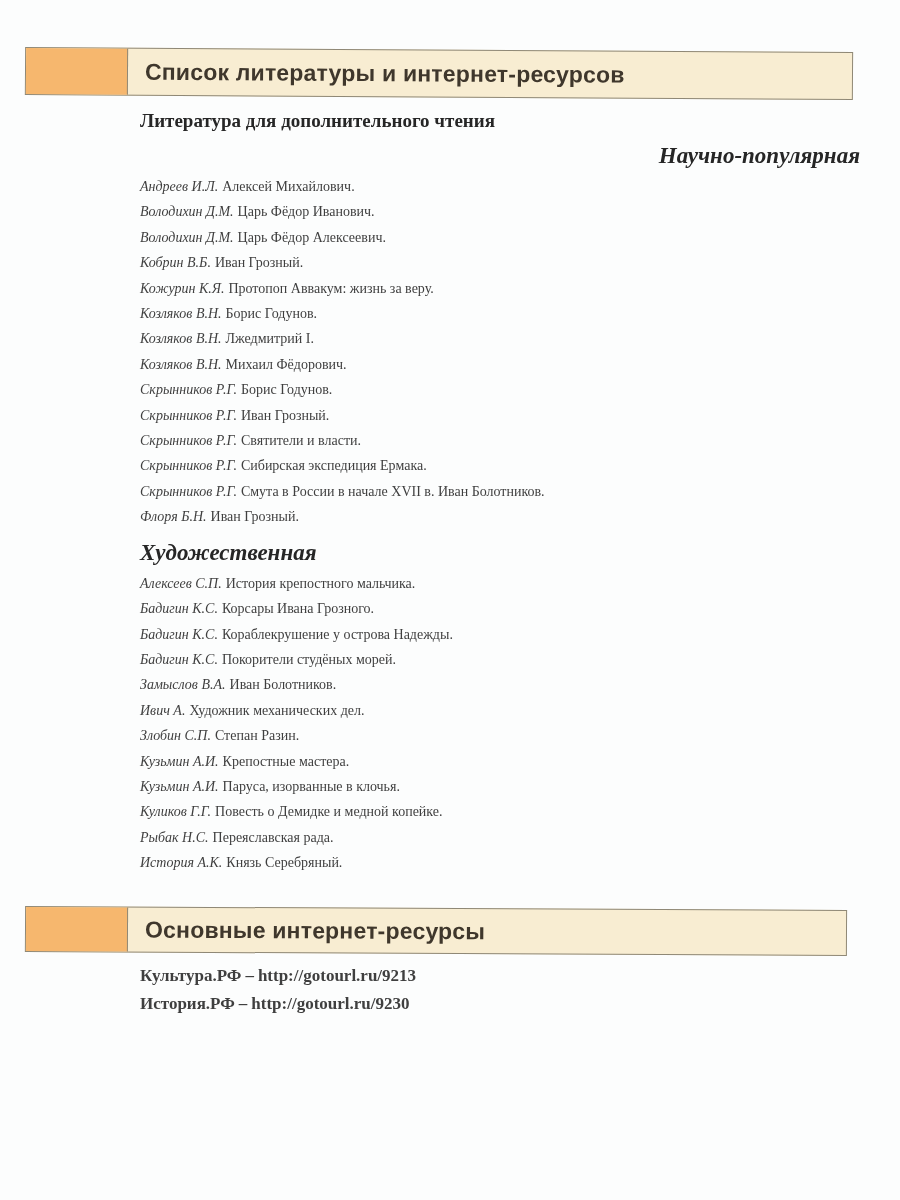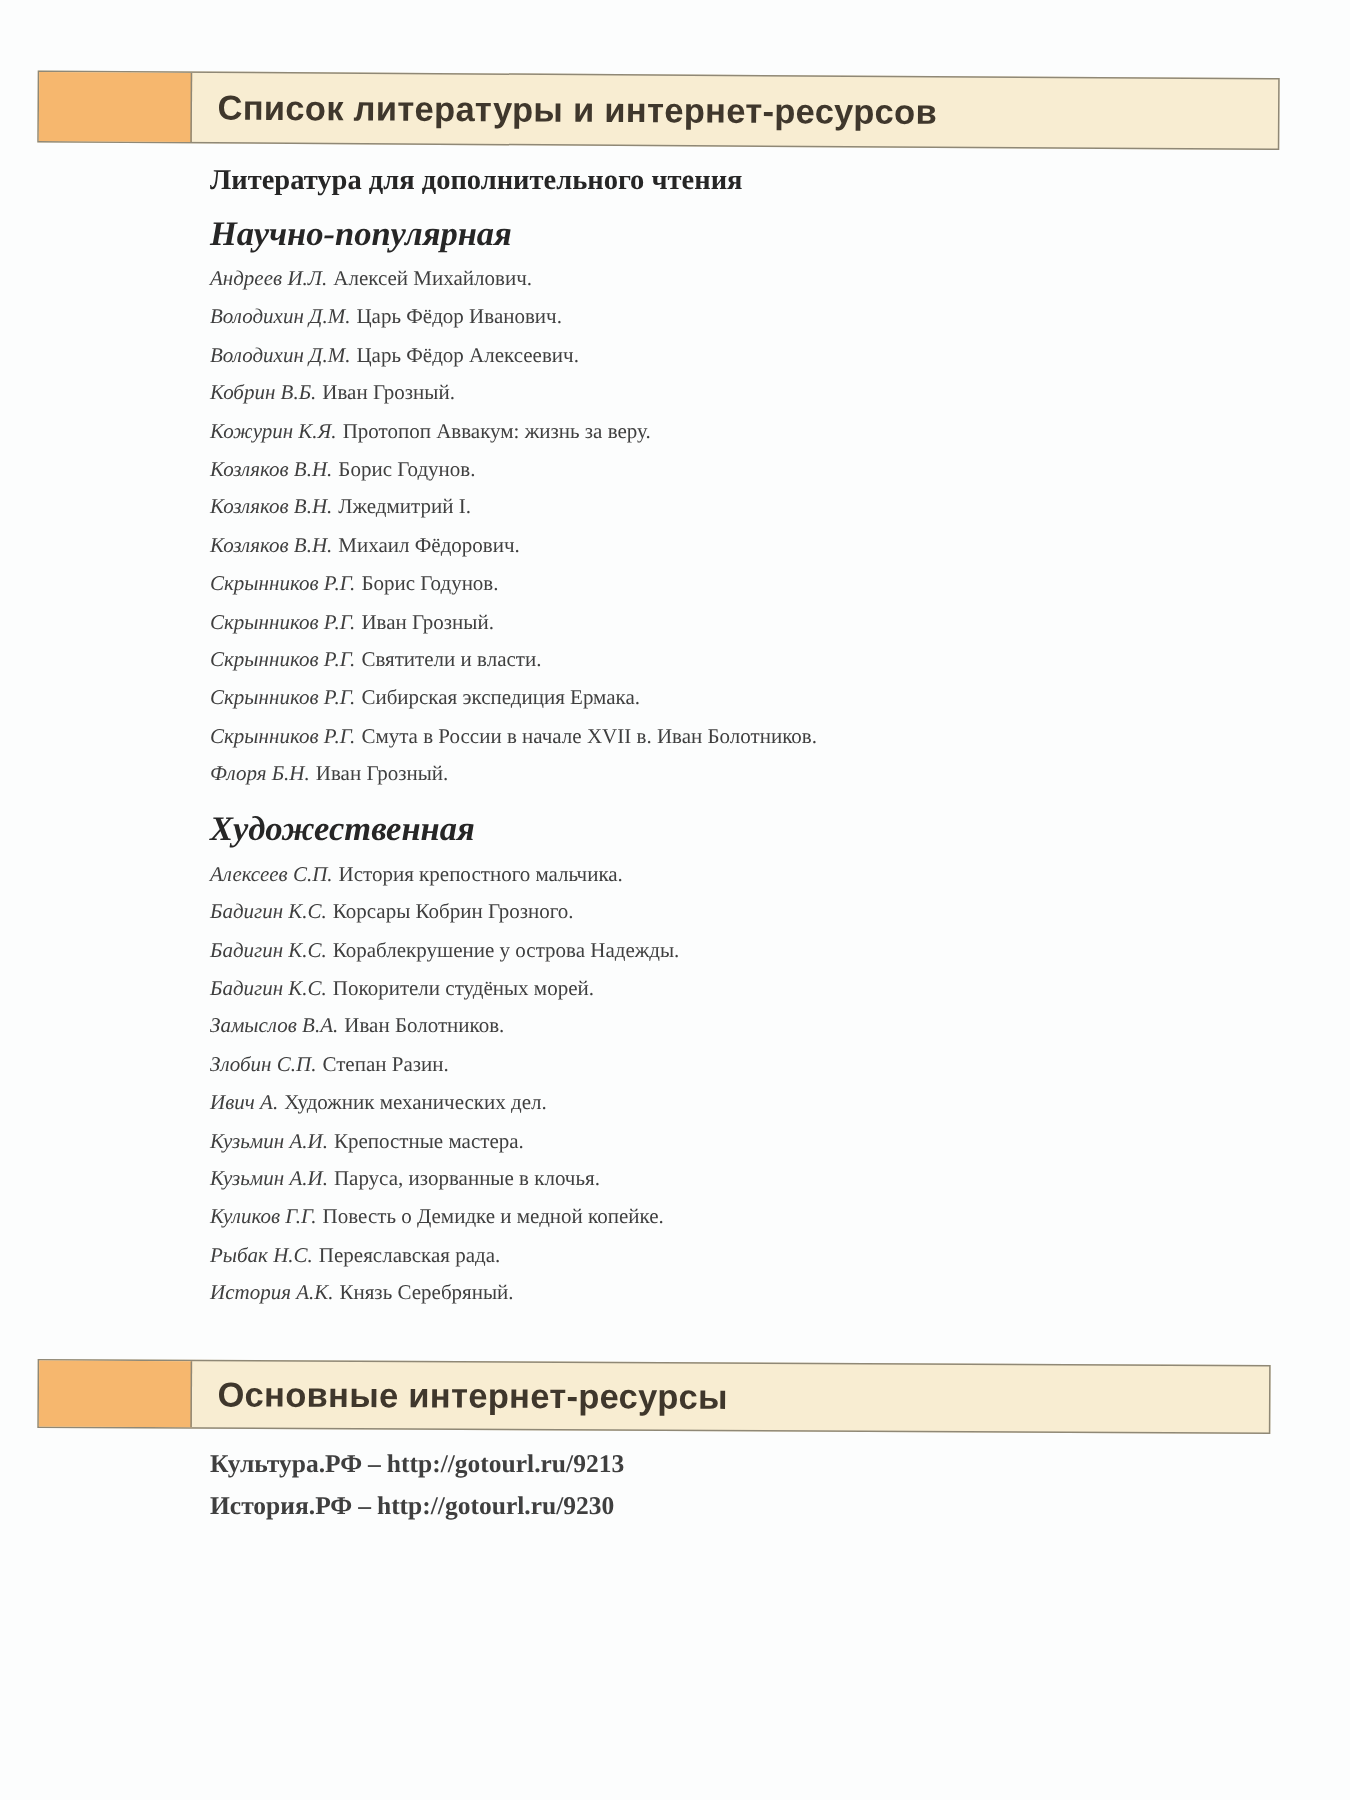--- a/index.html
+++ b/index.html
@@ -62,21 +62,21 @@
     font-weight: bold;
     color: var(--heading_text);
   }
   .sub-heading {
     font-size: 23px;
     line-height: 27px;
     font-weight: bold;
     font-style: italic;
     color: var(--heading_text);
   }
-  .sub-heading.first { margin-top: 7px; }
+  .sub-heading.first { margin-top: 7px; text-align: right; }
   .sub-heading.second { margin-top: 9px; }
 
   .bib-list { list-style: none; margin-top: 5px; }
   .bib-item {
     font-size: 14px;
     line-height: 25.4px;
     white-space: nowrap;
     color: var(--body_text);
   }
   .bib-author { font-style: italic; margin-right: 4px; }
@@ -136,31 +136,31 @@
 
         <li class="bib-item"><span class="bib-author">Флоря Б.Н.</span><span class="bib-title">Иван Грозный.</span></li>
       </ul>
 
     <div class="sub-heading second">Художественная</div>
 
     <ul class="bib-list">
 
         <li class="bib-item"><span class="bib-author">Алексеев С.П.</span><span class="bib-title">История крепостного мальчика.</span></li>
 
-        <li class="bib-item"><span class="bib-author">Бадигин К.С.</span><span class="bib-title">Корсары Кобрин Грозного.</span></li>
+        <li class="bib-item"><span class="bib-author">Бадигин К.С.</span><span class="bib-title">Корсары Ивана Грозного.</span></li>
 
         <li class="bib-item"><span class="bib-author">Бадигин К.С.</span><span class="bib-title">Кораблекрушение у острова Надежды.</span></li>
 
         <li class="bib-item"><span class="bib-author">Бадигин К.С.</span><span class="bib-title">Покорители студёных морей.</span></li>
 
         <li class="bib-item"><span class="bib-author">Замыслов В.А.</span><span class="bib-title">Иван Болотников.</span></li>
 
+        <li class="bib-item"><span class="bib-author">Ивич А.</span><span class="bib-title">Художник механических дел.</span></li>
+
         <li class="bib-item"><span class="bib-author">Злобин С.П.</span><span class="bib-title">Степан Разин.</span></li>
-
-        <li class="bib-item"><span class="bib-author">Ивич А.</span><span class="bib-title">Художник механических дел.</span></li>
 
         <li class="bib-item"><span class="bib-author">Кузьмин А.И.</span><span class="bib-title">Крепостные мастера.</span></li>
 
         <li class="bib-item"><span class="bib-author">Кузьмин А.И.</span><span class="bib-title">Паруса, изорванные в клочья.</span></li>
 
         <li class="bib-item"><span class="bib-author">Куликов Г.Г.</span><span class="bib-title">Повесть о Демидке и медной копейке.</span></li>
 
         <li class="bib-item"><span class="bib-author">Рыбак Н.С.</span><span class="bib-title">Переяславская рада.</span></li>
 
         <li class="bib-item"><span class="bib-author">История А.К.</span><span class="bib-title">Князь Серебряный.</span></li>

